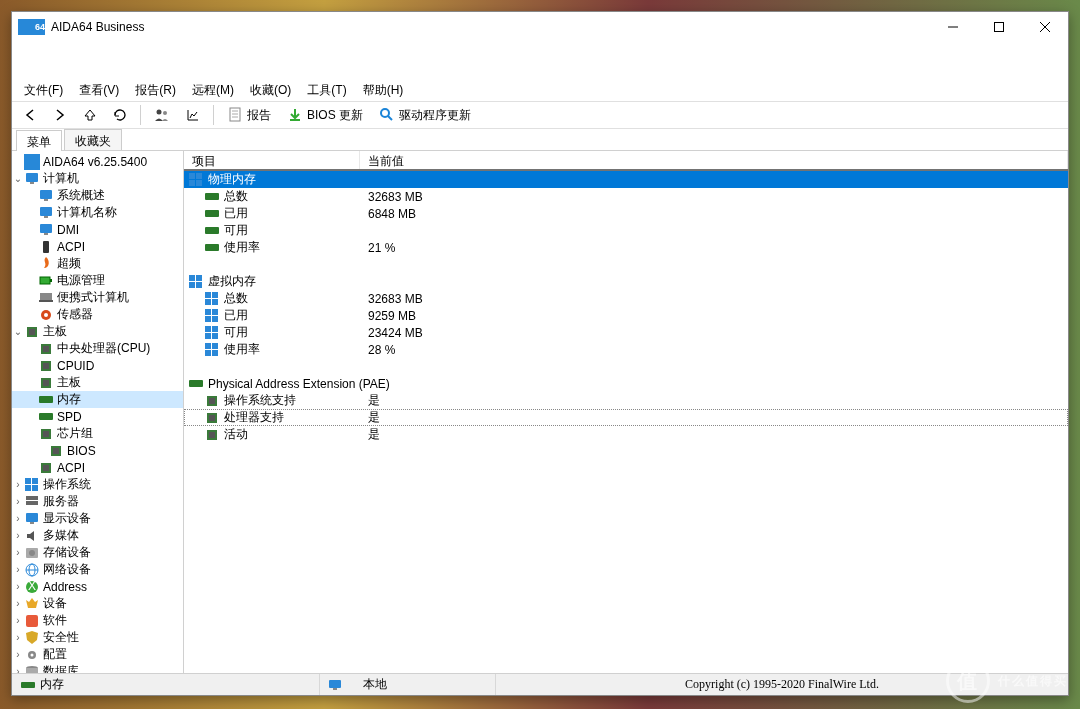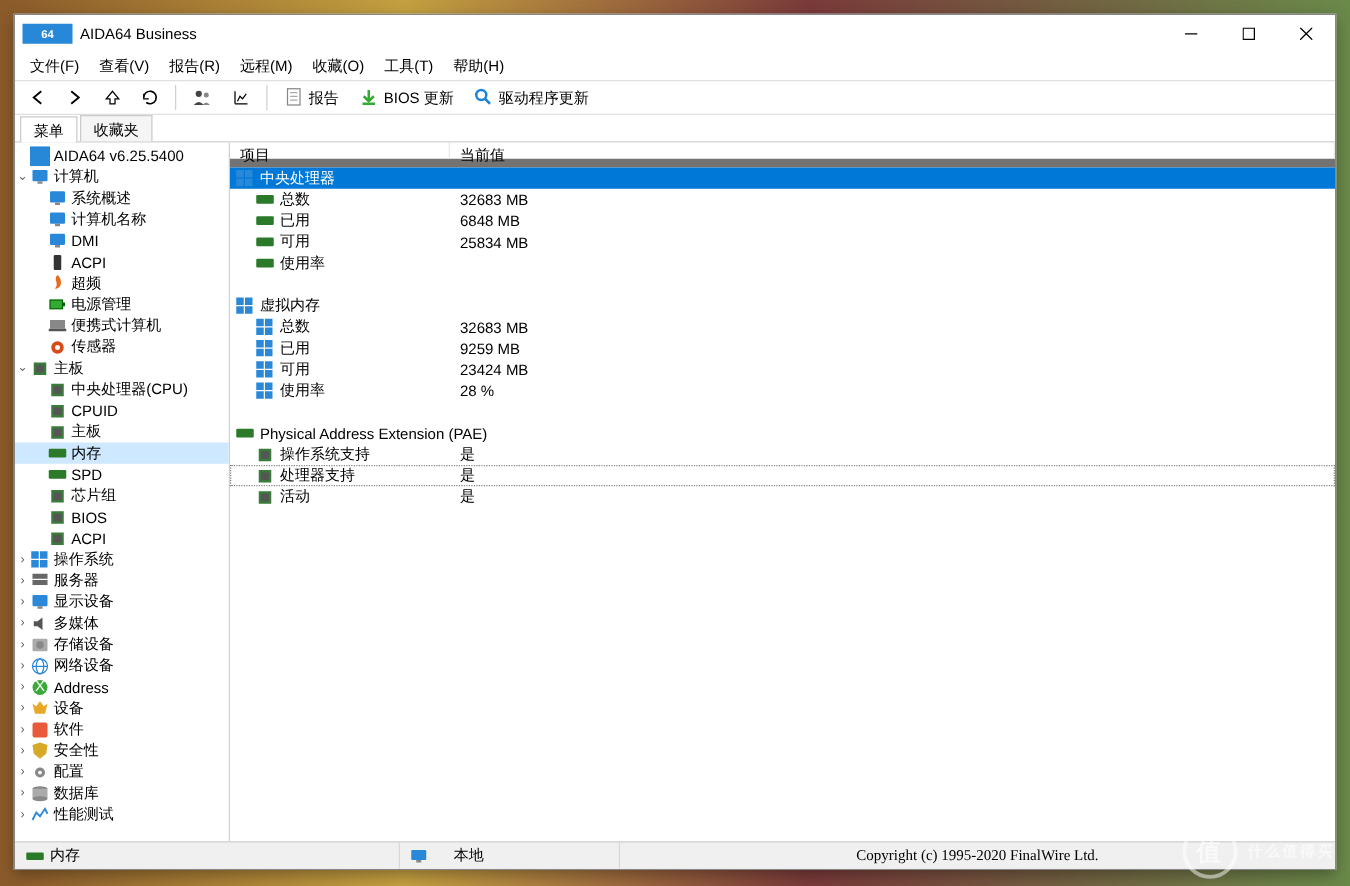--- a/index.html
+++ b/index.html
@@ -1,39 +1,39 @@
 <!DOCTYPE html>
 <html><head>
 <meta charset="utf-8">
 <style>
 * { margin:0; padding:0; box-sizing:border-box; font-family:"Microsoft YaHei","Segoe UI",Tahoma,sans-serif; font-size:12px; }
 body { background:linear-gradient(90deg,#8a5a2a,#c4a040 30%,#7a3a3a 60%,#6a8a4a); width:1080px; height:709px; position:relative; overflow:hidden; }
 .app-window { position:absolute; left:11px; top:11px; width:1058px; height:685px; background:#fff; border:1px solid #888; display:flex; flex-direction:column; box-shadow:0 4px 12px rgba(0,0,0,0.35); }
 .titlebar { height:30px; background:#fff; display:flex; align-items:center; padding:0 0 0 6px; }
-.title-icon { width:40px; height:16px; background:#2788d8; color:#fff; font-size:9px; font-weight:bold; line-height:16px; text-align:center; margin-right:6px; }
+.title-icon { width:27px; height:16px; background:#2788d8; color:#fff; font-size:9px; font-weight:bold; line-height:16px; text-align:right; margin-right:6px; }
 .title-text { flex:1; color:#000; }
 .win-ctrls { display:flex; height:100%; }
 .win-btn { width:46px; display:flex; align-items:center; justify-content:center; color:#000; font-size:13px; cursor:pointer; }
-.menubar { height:22px; display:flex; align-items:center; padding:0 4px; background:#fff; }
+.menubar { height:22px; display:flex; align-items:center; padding:0 4px; background:#fff;margin-top:37px; }
 .menu-item { padding:2px 8px; cursor:pointer; }
 .toolbar { height:28px; display:flex; align-items:center; padding:0 6px; border-top:1px solid #e0e0e0; border-bottom:1px solid #e0e0e0; gap:6px; }
 .tb-btn { display:flex; align-items:center; gap:4px; padding:2px 5px; cursor:pointer; }
 .tb-sep { width:1px; height:20px; background:#d0d0d0; margin:0 2px; }
 .tabstrip { height:22px; display:flex; padding:0 4px; border-bottom:1px solid #d0d0d0; }
 .tab { padding:3px 10px 2px; border:1px solid #ccc; border-bottom:none; margin-right:2px; background:#f5f5f5; cursor:pointer;text-align:right; }
 .tab.active { background:#fff; position:relative; top:1px; }
 .content { flex:1; display:flex; overflow:hidden; }
 .tree-pane { width:172px; border-right:1px solid #d0d0d0; overflow-y:auto; padding:2px 0; }
 .tree-row { display:flex; align-items:center; height:17px; white-space:nowrap; cursor:pointer; }
 .tree-row.sel { background:#cde8ff; }
 .tw-caret { width:12px; text-align:center; font-size:10px; color:#666; line-height:12px; }
 .tw-caret.blank { color:transparent; }
 .tw-ico { width:16px; height:16px; margin-right:3px; display:inline-flex; align-items:center; justify-content:center; font-size:10px; }
 .details-pane { flex:1; overflow:auto; }
-.cols-hdr { height:20px; display:flex; border-bottom:7px solid #737373; background:#fff; font-weight:normal; }
+.cols-hdr { height:20px; display:flex; border-bottom:2px solid #737373; background:#fff; font-weight:normal; }
 .ch-item { padding:2px 8px; border-right:1px solid #e8e8e8; }
 .ch-item.c1 { width:176px; }
 .ch-item.c2 { flex:1; }
 .det-row { height:17px; display:flex; align-items:center; }
 .det-row.sel-hdr { background:#0078d7; color:#fff; }
 .det-row.dotted { outline:1px dotted #888; outline-offset:-1px; }
 .det-cell1 { width:176px; display:flex; align-items:center; }
 .det-ico { width:16px; height:16px; margin:0 4px; display:inline-flex; align-items:center; justify-content:center; font-size:10px; }
 .det-cell2 { padding-left:8px; min-width:340px; }
 .status-bar { height:22px; border-top:1px solid #d0d0d0; display:flex; align-items:center; font-size:12px; background:#f0f0f0; }
@@ -316,21 +316,21 @@
         <div class="tree-row" style="padding-left: 14px;">
           <span class="tw-caret blank"> </span>
           <span class="tw-ico">
             <svg width="16" height="16">
               <rect x="3" y="3" width="10" height="10" fill="#3a7a3a"></rect>
               <rect x="5" y="5" width="6" height="6" fill="#555"></rect>
             </svg>
           </span>
           <span>芯片组</span>
         </div>
-        <div class="tree-row" style="padding-left: 14px;">
+        <div class="tree-row" style="padding-left: 24px;">
           <span class="tw-caret blank"> </span>
           <span class="tw-ico">
             <svg width="16" height="16">
               <rect x="3" y="3" width="10" height="10" fill="#3a7a3a"></rect>
               <rect x="5" y="5" width="6" height="6" fill="#555"></rect>
             </svg>
           </span>
           <span>BIOS</span>
         </div>
         <div class="tree-row" style="padding-left: 14px;">
@@ -482,21 +482,21 @@
           <div class="det-row sel-hdr">
             <div class="det-cell1" style="width:auto;">
               <span class="det-ico">
                 <svg width="16" height="16">
                   <rect x="1" y="1" width="6" height="6" fill="#2a88d8"></rect>
                   <rect x="8" y="1" width="6" height="6" fill="#2a88d8"></rect>
                   <rect x="1" y="8" width="6" height="6" fill="#2a88d8"></rect>
                   <rect x="8" y="8" width="6" height="6" fill="#2a88d8"></rect>
                 </svg>
               </span>
-              <span>中央处理器</span>
+              <span>物理内存</span>
             </div>
             <div class="det-cell2"></div>
           </div>
           <div class="det-row">
             <div class="det-cell1">
               <span style="width:16px"></span>
               <span class="det-ico">
                 <svg width="16" height="16">
                   <rect x="1" y="4" width="14" height="7" fill="#2a7a2a" rx="1"></rect>
                 </svg>
@@ -520,32 +520,32 @@
           <div class="det-row">
             <div class="det-cell1">
               <span style="width:16px"></span>
               <span class="det-ico">
                 <svg width="16" height="16">
                   <rect x="1" y="4" width="14" height="7" fill="#2a7a2a" rx="1"></rect>
                 </svg>
               </span>
               <span>可用</span>
             </div>
-            <div class="det-cell2">25834 MB</div>
           </div>
           <div class="det-row">
             <div class="det-cell1">
               <span style="width:16px"></span>
               <span class="det-ico">
                 <svg width="16" height="16">
                   <rect x="1" y="4" width="14" height="7" fill="#2a7a2a" rx="1"></rect>
                 </svg>
               </span>
               <span>使用率</span>
             </div>
+            <div class="det-cell2">21 %</div>
           </div>
           <div class="det-row"></div>
           <div class="det-row">
             <div class="det-cell1" style="width:auto;">
               <span class="det-ico">
                 <svg width="16" height="16">
                   <rect x="1" y="1" width="6" height="6" fill="#2a88d8"></rect>
                   <rect x="8" y="1" width="6" height="6" fill="#2a88d8"></rect>
                   <rect x="1" y="8" width="6" height="6" fill="#2a88d8"></rect>
                   <rect x="8" y="8" width="6" height="6" fill="#2a88d8"></rect>

